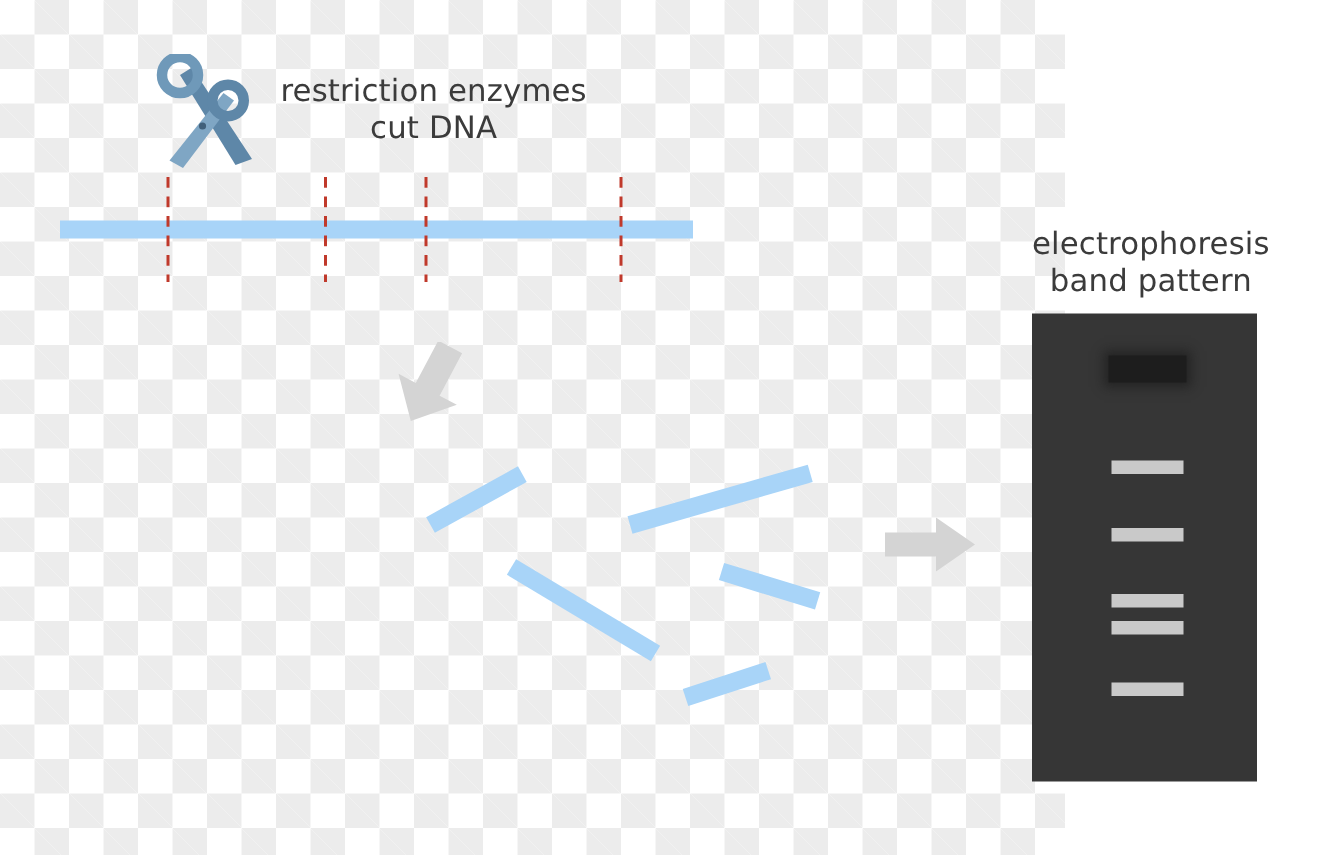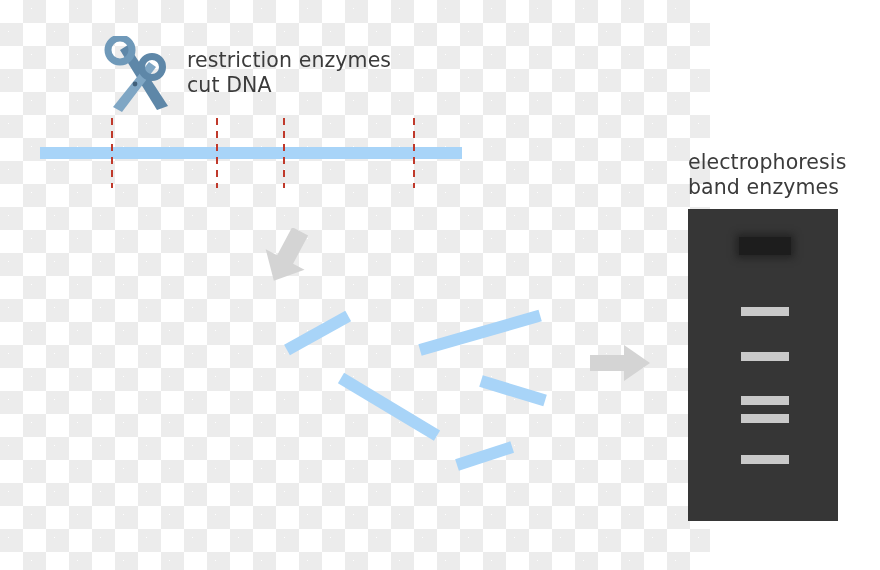--- a/index.html
+++ b/index.html
@@ -19,20 +19,21 @@
   #canvas {
     position: relative;
     width: 710px;
     height: 570px;
     background-color: #ffffff;
     background-image:
       linear-gradient(45deg, #ececec 25%, transparent 25%, transparent 75%, #ececec 75%),
       linear-gradient(45deg, #ececec 25%, transparent 25%, transparent 75%, #ececec 75%);
     background-size: 46px 46px;
     background-position: 0 0, 23px 23px;
+    text-align: center;
   }
 
   
   .label {
     position: absolute;
     color: #3b3b3b;
     font-size: 20.5px;
     line-height: 25px;
     letter-spacing: 0.1px;
     white-space: pre-line;
@@ -167,21 +168,21 @@
   <div class="fragment" style="left:481px; top:375px; width:67px;  transform: rotate(17deg);"></div>
   <div class="fragment" style="left:457px; top:459px; width:58px;  transform: rotate(-18deg);"></div>
 
   <div id="arrow-right-icon">
     <svg viewBox="0 0 60 36" width="60" height="36" aria-hidden="true">
       <polygon points="0,10 34,10 34,0 60,18 34,36 34,26 0,26" fill="#d4d4d4"></polygon>
     </svg>
   </div>
 
   <div class="label" id="gel-label">electrophoresis
-band enzymes</div>
+band pattern</div>
 
   <div id="gel">
     <div id="gel-well"></div>
     <div class="gel-band" style="top:98px"></div>
     <div class="gel-band" style="top:143px"></div>
     <div class="gel-band" style="top:187px"></div>
     <div class="gel-band" style="top:205px"></div>
     <div class="gel-band" style="top:246px"></div>
   </div>
 

